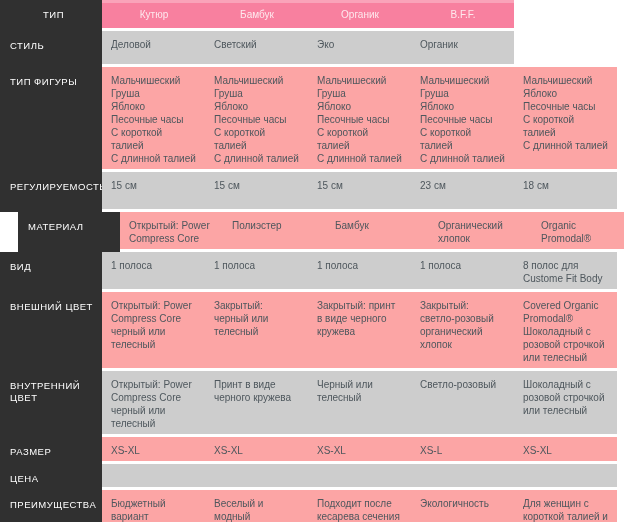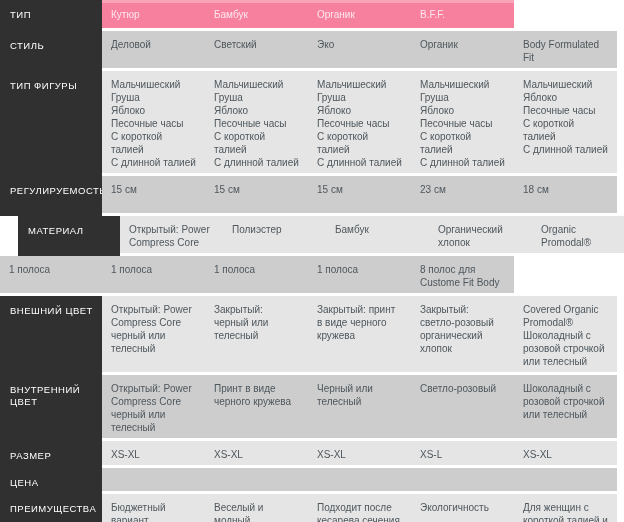--- a/index.html
+++ b/index.html
@@ -4,21 +4,21 @@
 <style>
   html,body { margin:0; padding:0; }
   body {
     width:624px; height:522px; background:#ffffff; overflow:hidden;
     font-family:"Liberation Sans","DejaVu Sans",sans-serif;
     -webkit-font-smoothing:antialiased;
   }
   .cmp-table { position:absolute; top:0; left:0; width:617px; display:flex; flex-direction:column; }
   .row { display:grid; grid-template-columns:102px 103px 103px 103px 103px 103px; }
   
-  .r0 { min-height:31px; }
+  .r0 { min-height:31px;text-align:center; }
   .r1 { min-height:36px; }
   .r2 { min-height:102px; }
   .r3 { min-height:40px; }
   .r4 { min-height:35px;padding-left:18px; }
   .r5 { min-height:36px; }
   .r6 { min-height:69px; }
   .r7 { min-height:58px; }
   .r8 { min-height:27px; }
   .r9 { min-height:26px; }
   .r10 { min-height:45px; }
@@ -27,21 +27,21 @@
     background:#303030; color:#ffffff;
     font-size:9.5px; letter-spacing:0.5px; line-height:12px;
     padding:9px 5px 0 10px;
     border-bottom:3px solid #303030;
   }
   .cell {
     font-size:10px; color:#4e575d; line-height:13px;
     padding:7px 8px 4px 9px;
     white-space:pre-line;
     border-bottom:3px solid #ffffff;
-    background:#e5e5e5;
+    background:#fca5a5;
   }
   .row.gray .cell { background:#cdcdcd; }
   .hcell {
     background:#f8809f;
     color:rgba(255,255,255,0.82);
     font-size:10px; line-height:12px;
     padding:9px 8px 0 9px;
     border-bottom:3px solid #ffffff;
     box-shadow:inset 0 3px 0 rgba(255,255,255,0.28);
   }
@@ -58,21 +58,20 @@
     <div class="hcell">Органик</div>
     <div class="hcell">B.F.F.</div>
   </div>
 
   <div class="row r1 gray">
     <div class="rowlabel">СТИЛЬ</div>
     <div class="cell">Деловой</div>
     <div class="cell">Светский</div>
     <div class="cell">Эко</div>
     <div class="cell">Органик</div>
-    <div class="cell">Body Formulated Fit</div>
   </div>
 
   <div class="row r2">
     <div class="rowlabel">ТИП ФИГУРЫ</div>
     <div class="cell">Мальчишеский
 Груша
 Яблоко
 Песочные часы
 С короткой талией
 С длинной талией</div>
@@ -113,20 +112,21 @@
   <div class="row r4">
     <div class="rowlabel">МАТЕРИАЛ</div>
     <div class="cell">Открытый: Power Compress Core</div>
     <div class="cell">Полиэстер</div>
     <div class="cell">Бамбук</div>
     <div class="cell">Органический хлопок</div>
     <div class="cell">Organic Promodal®</div>
   </div>
 
   <div class="row r5 gray">
+    <div class="rowlabel">ВИД</div>
     <div class="cell">1 полоса</div>
     <div class="cell">1 полоса</div>
     <div class="cell">1 полоса</div>
     <div class="cell">1 полоса</div>
     <div class="cell">8 полос для Custome Fit Body</div>
   </div>
 
   <div class="row r6">
     <div class="rowlabel">ВНЕШНИЙ ЦВЕТ</div>
     <div class="cell">Открытый: Power Compress Core черный или телесный</div>

